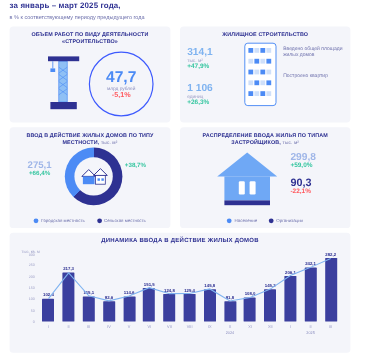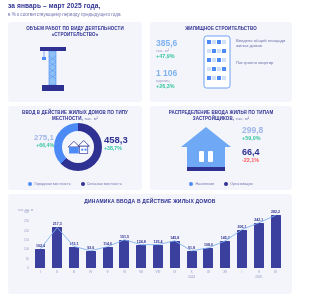--- a/index.html
+++ b/index.html
@@ -60,21 +60,21 @@
   
   #card3{left:8px;top:106px;width:134px;height:84px;}
   .b3-body{position:relative;height:62px;}
   .donut{
     position:absolute;left:46px;top:2px;width:48px;height:48px;border-radius:50%;
   }
   .donut-hole{
     position:absolute;left:8px;top:8px;width:32px;height:32px;border-radius:50%;
     background:#f4f5fa;display:flex;align-items:center;justify-content:center;
   }
-  .b3-left{position:absolute;left:4px;top:12px;width:42px;text-align:right;}
+  .b3-left{position:absolute;left:4px;top:12px;width:42px;text-align:center;}
   .b3-right{position:absolute;left:96px;top:14px;width:40px;text-align:left;}
   .b3-val-l{font-size:8px;font-weight:bold;color:#9fb6e8;line-height:9px;}
   .b3-val-r{font-size:9.5px;font-weight:bold;color:#2e3192;line-height:10px;}
   .b3-delta{font-size:5.2px;font-weight:bold;color:#36c6a0;line-height:7px;}
   .legend{position:absolute;bottom:4px;left:0;width:100%;
           display:flex;justify-content:center;gap:10px;}
   .lg{display:flex;align-items:center;gap:2px;}
   .dot{width:4px;height:4px;border-radius:50%;display:inline-block;}
   .lg-txt{font-size:3.7px;color:#6f72ad;}
 
@@ -134,28 +134,33 @@
         <line x1="22" y1="17" x2="15" y2="22" stroke="#4c8bf5" stroke-width="0.5"></line>
         <line x1="15" y1="23" x2="22" y2="28" stroke="#4c8bf5" stroke-width="0.5"></line>
         <line x1="22" y1="23" x2="15" y2="28" stroke="#4c8bf5" stroke-width="0.5"></line>
         <line x1="15" y1="29" x2="22" y2="34" stroke="#4c8bf5" stroke-width="0.5"></line>
         <line x1="22" y1="29" x2="15" y2="34" stroke="#4c8bf5" stroke-width="0.5"></line>
         <rect x="6" y="2" width="26" height="4" fill="#2e3192"></rect>
         <line x1="10" y1="6" x2="10" y2="12" stroke="#4c8bf5" stroke-width="0.7"></line>
         <rect x="8" y="12" width="4" height="3" fill="#4c8bf5"></rect>
         <rect x="8" y="40" width="22" height="6" fill="#2e3192"></rect>
       </svg>
+      <div class="circle-kpi">
+        <div class="kpi-big">47,7</div>
+        <div class="kpi-unit">млрд рублей</div>
+        <div class="kpi-delta neg">-5,1%</div>
+      </div>
     </div>
   </div>
 
   <div class="card" id="card2">
     <div class="card-title">ЖИЛИЩНОЕ  СТРОИТЕЛЬСТВО</div>
     <div class="b2-body">
       <div class="b2-col-left">
-        <div class="b2-val">385,6</div>
+        <div class="b2-val">314,1</div>
         <div class="b2-unit">тыс. м²</div>
         <div class="b2-delta">+47,9%</div>
         <div style="height:8px"></div>
         <div class="b2-val">1 106</div>
         <div class="b2-unit">единиц</div>
         <div class="b2-delta">+26,3%</div>
       </div>
       <svg class="b2-mid" viewBox="0 0 30 56">
         <rect x="2" y="2" width="26" height="52" rx="2.5" fill="#ffffff" stroke="#4c8bf5" stroke-width="0.8"></rect>
         <g fill="#4c8bf5">
@@ -205,21 +210,20 @@
             <path d="M4 16 L11 9 L18 16 Z" fill="#ffffff" stroke="#2e3192" stroke-width="1"></path>
             <path d="M16 15 L23 8 L30 15 Z" fill="#ffffff" stroke="#2e3192" stroke-width="1"></path>
             <rect x="5" y="16" width="12" height="8" fill="#4c8bf5"></rect>
             <rect x="18" y="15" width="10" height="9" fill="#ffffff" stroke="#2e3192" stroke-width="0.8"></rect>
             <rect x="20" y="18" width="2.5" height="2.5" fill="#4c8bf5"></rect>
             <rect x="24" y="18" width="2.5" height="2.5" fill="#4c8bf5"></rect>
           </svg>
         </div>
       </div>
       <div class="b3-right">
-        <div class="b3-val-r">458,3</div>
         <div class="b3-delta">+38,7%</div>
       </div>
     </div>
     <div class="legend">
       <span class="lg">
         <span class="dot" style="background:#4c8bf5"></span>
         <span class="lg-txt">Городская местность</span>
       </span>
       <span class="lg">
         <span class="dot" style="background:#2e3192"></span>
@@ -237,21 +241,21 @@
       <svg class="house" viewBox="0 0 56 50">
         <path d="M28 2 L53 22 L3 22 Z" fill="#6fa8f5"></path>
         <rect x="9" y="22" width="38" height="20" fill="#6fa8f5"></rect>
         <rect x="21" y="26" width="5" height="11" rx="1" fill="#ffffff"></rect>
         <rect x="30" y="26" width="5" height="11" rx="1" fill="#ffffff"></rect>
         <rect x="9" y="42" width="38" height="4" fill="#2e3192"></rect>
       </svg>
       <div class="b4-right">
         <div class="b4-v1">299,8</div>
         <div class="b4-d1">+59,0%</div>
-        <div class="b4-v2">66,4</div>
+        <div class="b4-v2">90,3</div>
         <div class="b4-d2">-22,1%</div>
       </div>
     </div>
     <div class="legend">
       <span class="lg">
         <span class="dot" style="background:#4c8bf5"></span>
         <span class="lg-txt">Население</span>
       </span>
       <span class="lg">
         <span class="dot" style="background:#2e3192"></span>

